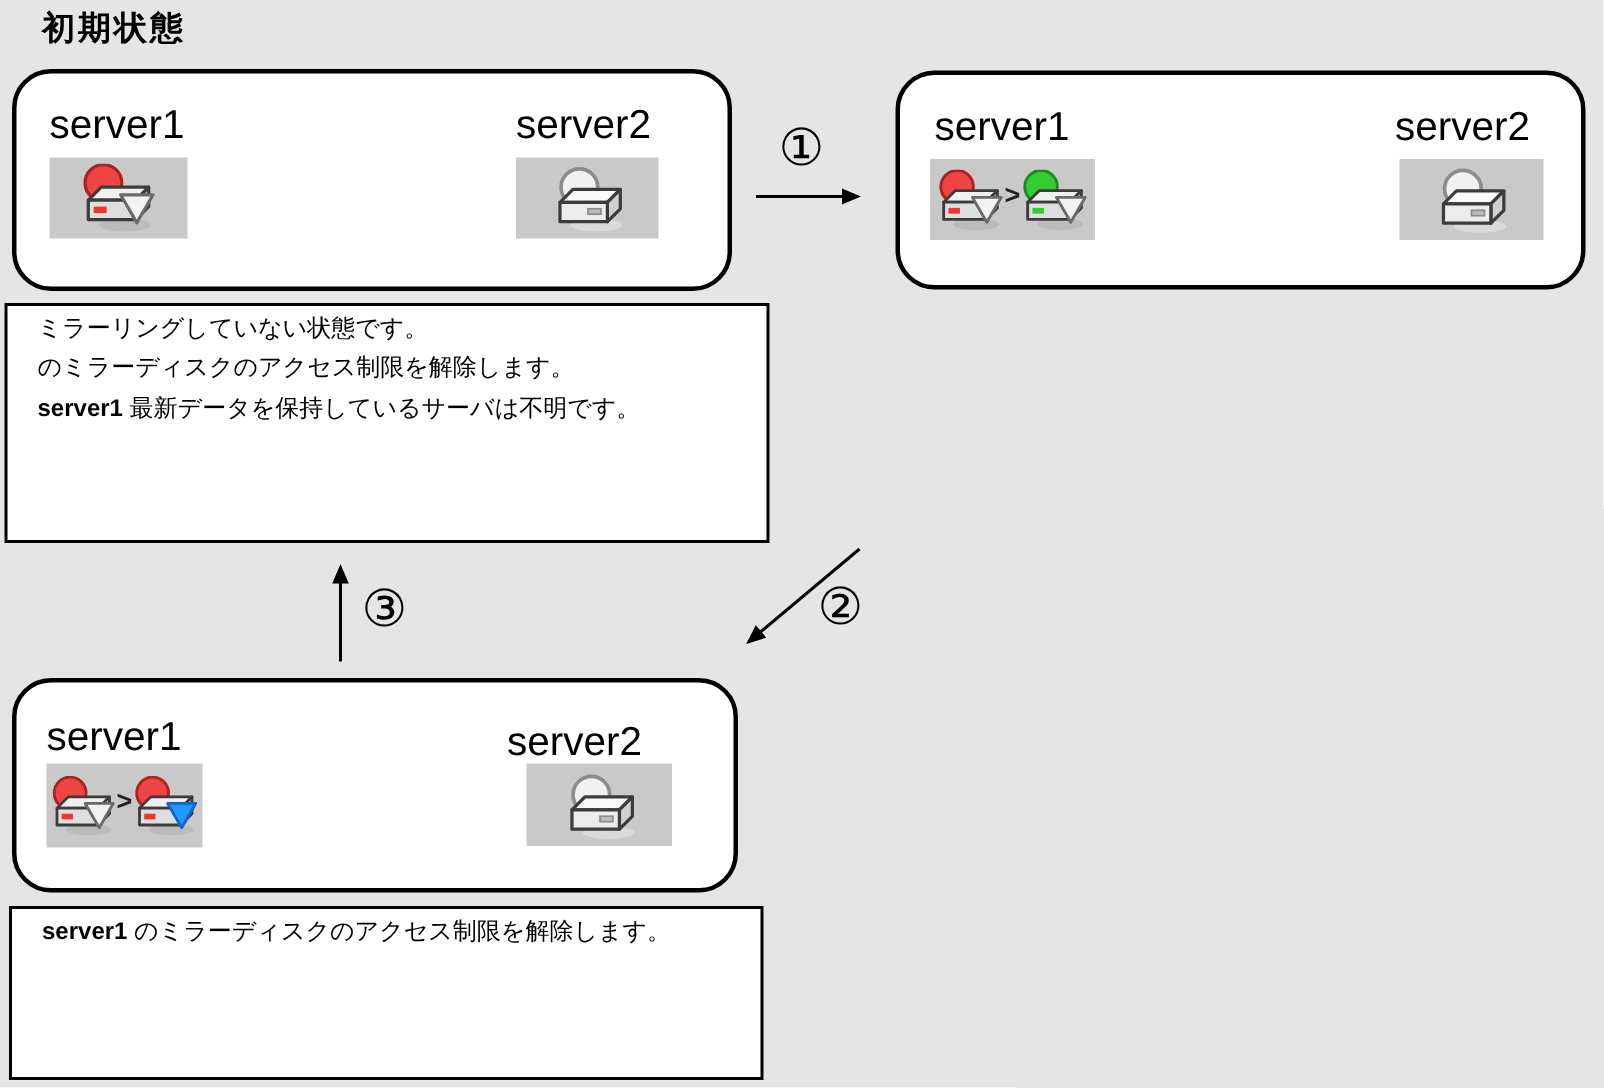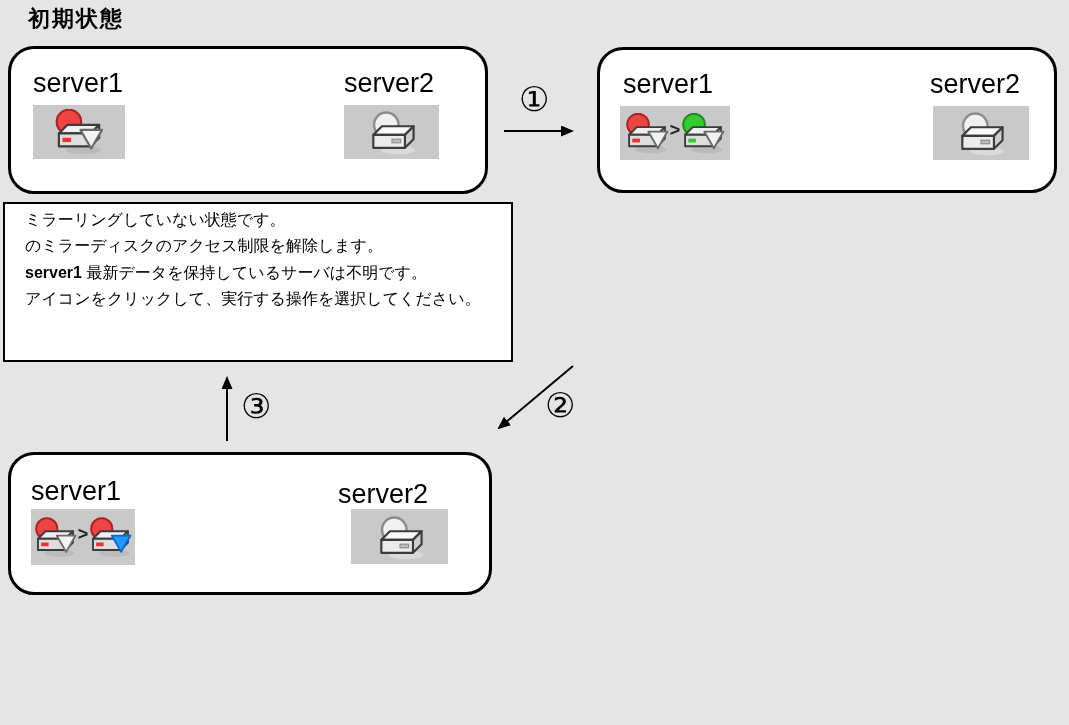--- a/index.html
+++ b/index.html
@@ -92,21 +92,20 @@
       <svg class="mini" width="52" height="46">
           <use href="#mini-unknown" xlink:href="#mini-unknown"></use>
         </svg>
     </div>
   </div>
 
   <div class="desc" id="descA" style="left:3px;top:202px;width:466px;height:150px;">
     <div><span class="b"></span><span>ミラーリングしていない状態です。</span></div>
     <div><span class="b"></span><span>のミラーディスクのアクセス制限を解除します。</span></div>
     <div><span class="b">server1</span><span> 最新データを保持しているサーバは不明です。</span></div>
-    <div><span class="b"></span><span>アイコンをクリックして、実行する操作を選択してください。</span></div>
   </div>
 
   <div class="state-box" id="boxB">
     <div class="server-label" style="left:23px;top:20px;">server1</div>
     <div class="server-label" style="left:330px;top:20px;">server2</div>
     <div class="tile" style="left:20px;top:56px;width:110px;height:54px;">
       <svg class="mini" width="46" height="41">
           <use href="#mini-red" xlink:href="#mini-red"></use>
         </svg>
       <span class="gt">&gt;</span>
@@ -134,20 +133,23 @@
           <use href="#mini-red-blue" xlink:href="#mini-red-blue"></use>
         </svg>
     </div>
     <div class="tile" style="left:340px;top:54px;width:97px;height:55px;">
       <svg class="mini" width="52" height="46">
           <use href="#mini-unknown" xlink:href="#mini-unknown"></use>
         </svg>
     </div>
   </div>
 
+  <div class="desc" id="descC" style="left:6px;top:604px;width:459px;height:106px;">
+    <div><span class="b">server1</span><span> のミラーディスクのアクセス制限を解除します。</span></div>
+  </div>
 
   <svg class="arrows" width="1069" height="725">
     <defs>
       <marker id="ah" markerWidth="13" markerHeight="11" refX="11" refY="5.5" orient="auto" markerUnits="userSpaceOnUse">
         <path d="M0,0 L13,5.5 L0,11 z" fill="#000"></path>
       </marker>
     </defs>
     <line x1="504" y1="131" x2="572" y2="131" stroke="#000" stroke-width="2" marker-end="url(#ah)"></line>
     <line x1="573" y1="366" x2="499" y2="428" stroke="#000" stroke-width="2" marker-end="url(#ah)"></line>
     <line x1="227" y1="441" x2="227" y2="378" stroke="#000" stroke-width="2" marker-end="url(#ah)"></line>

